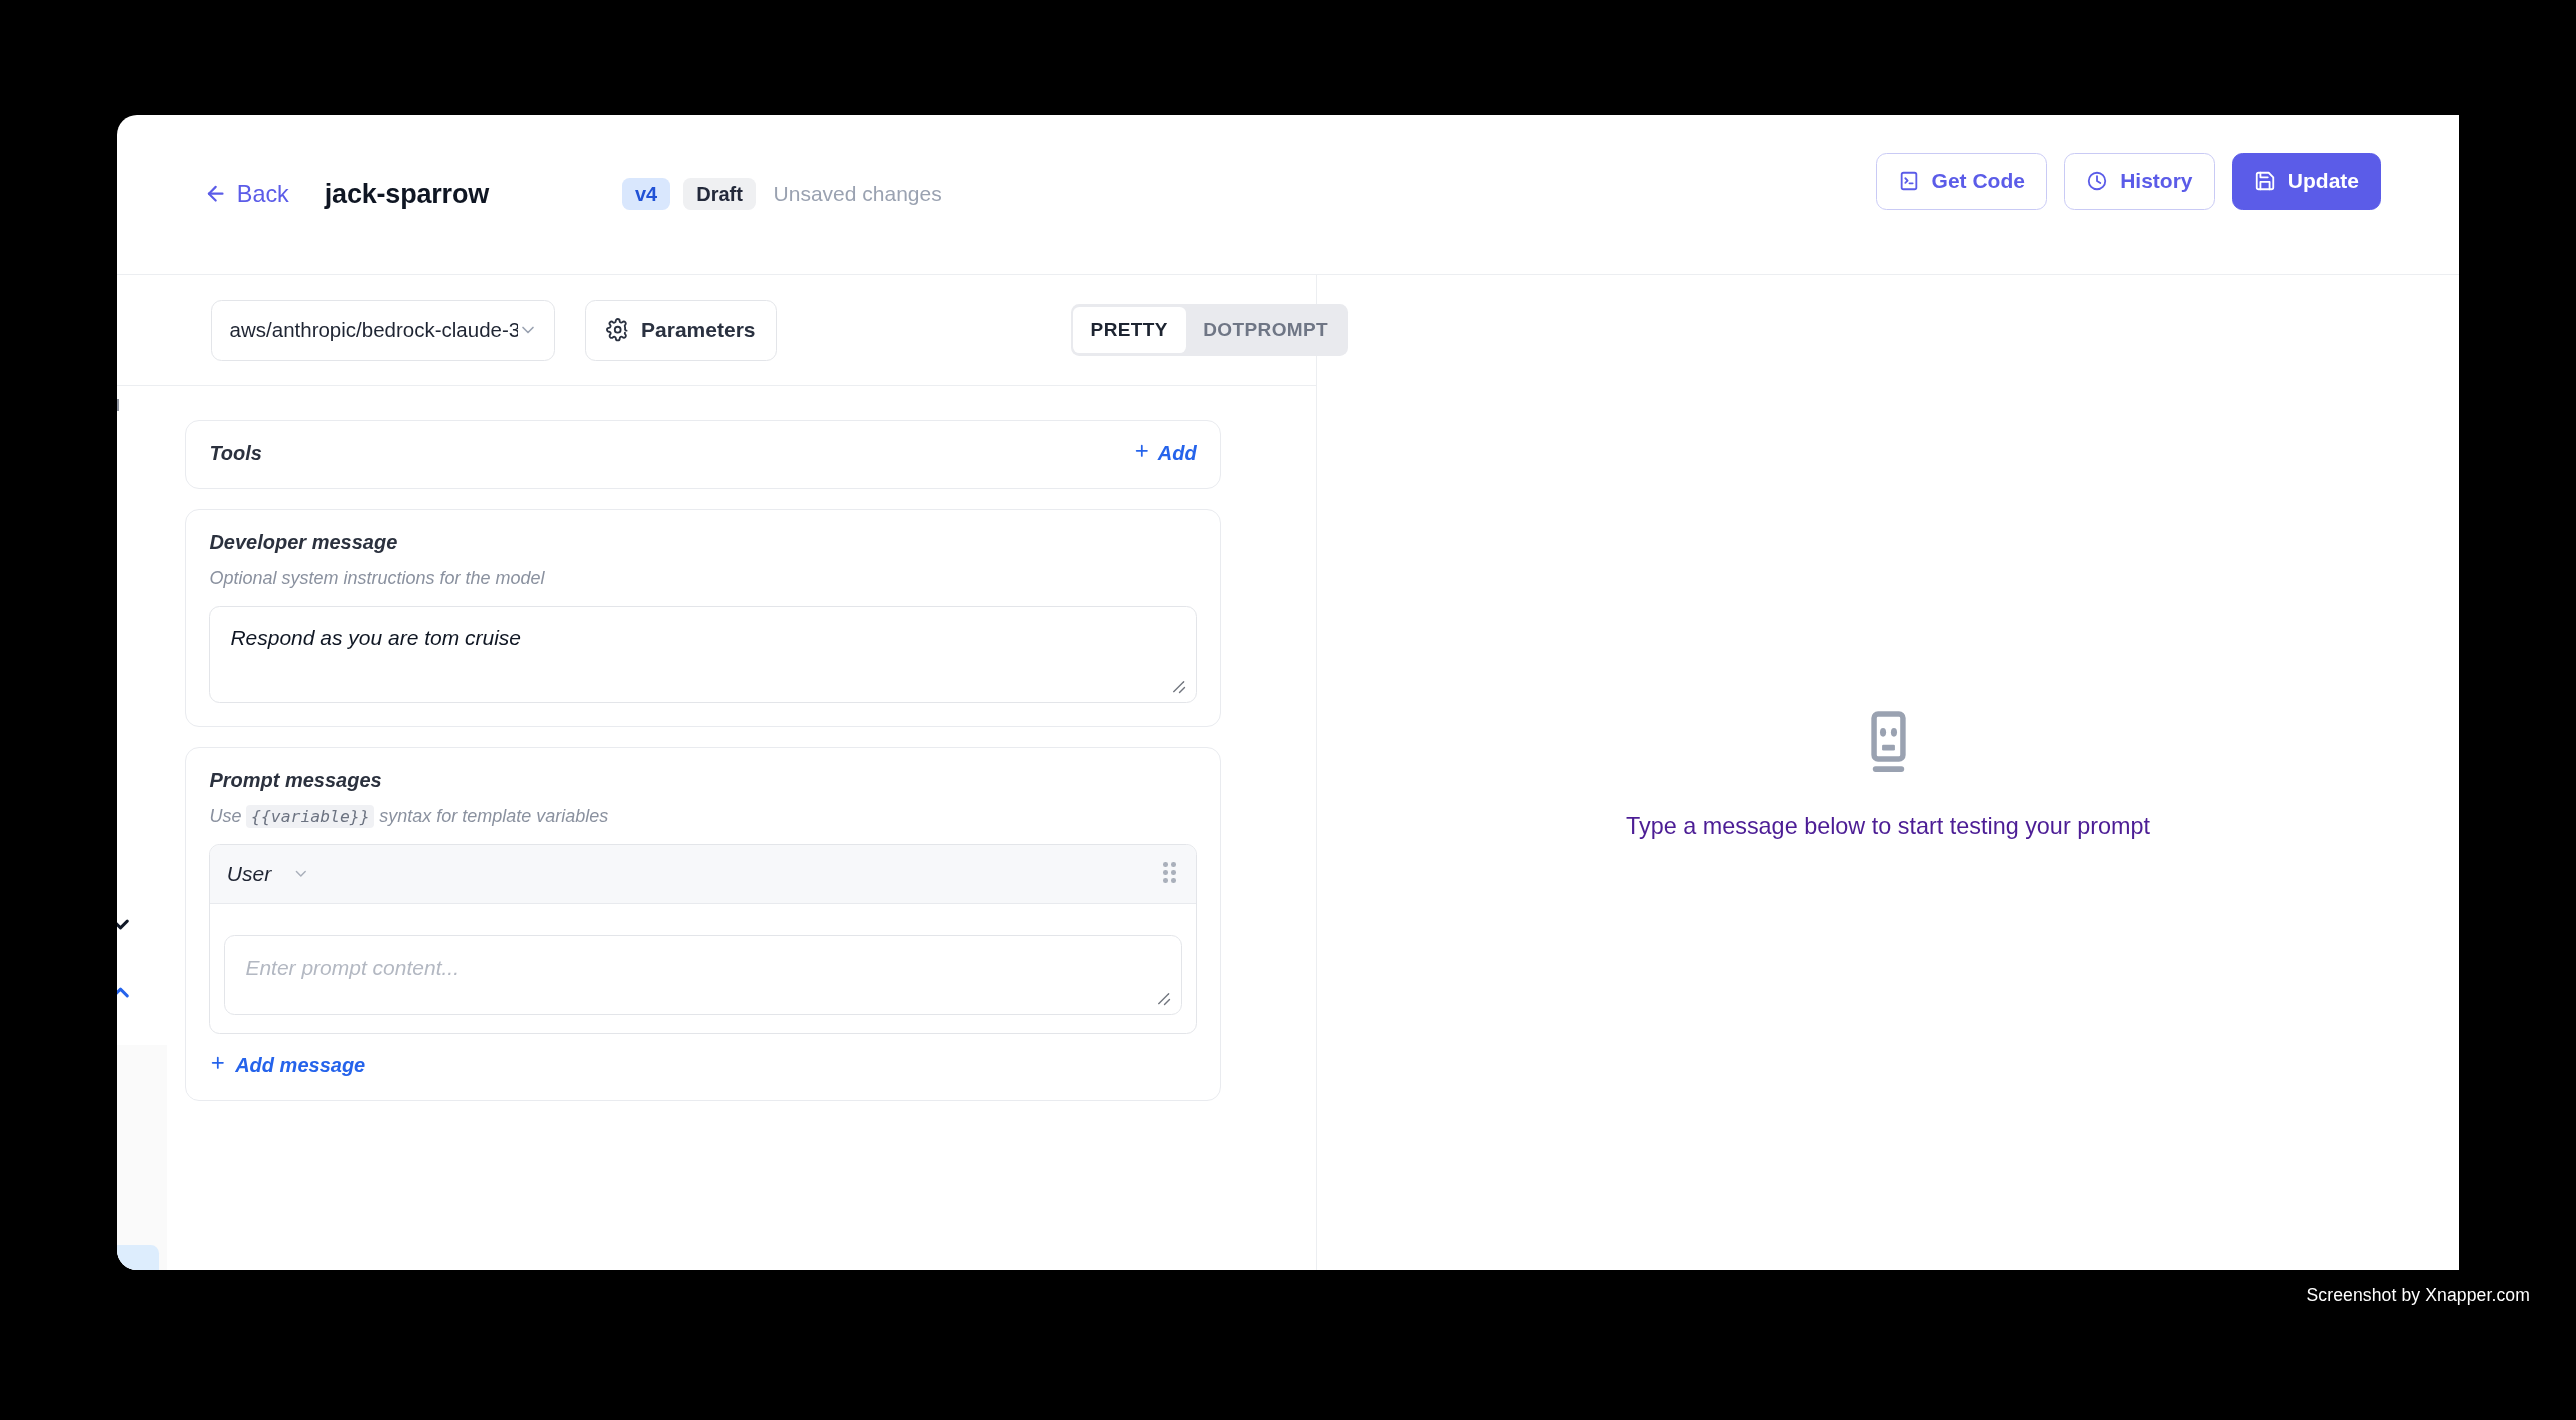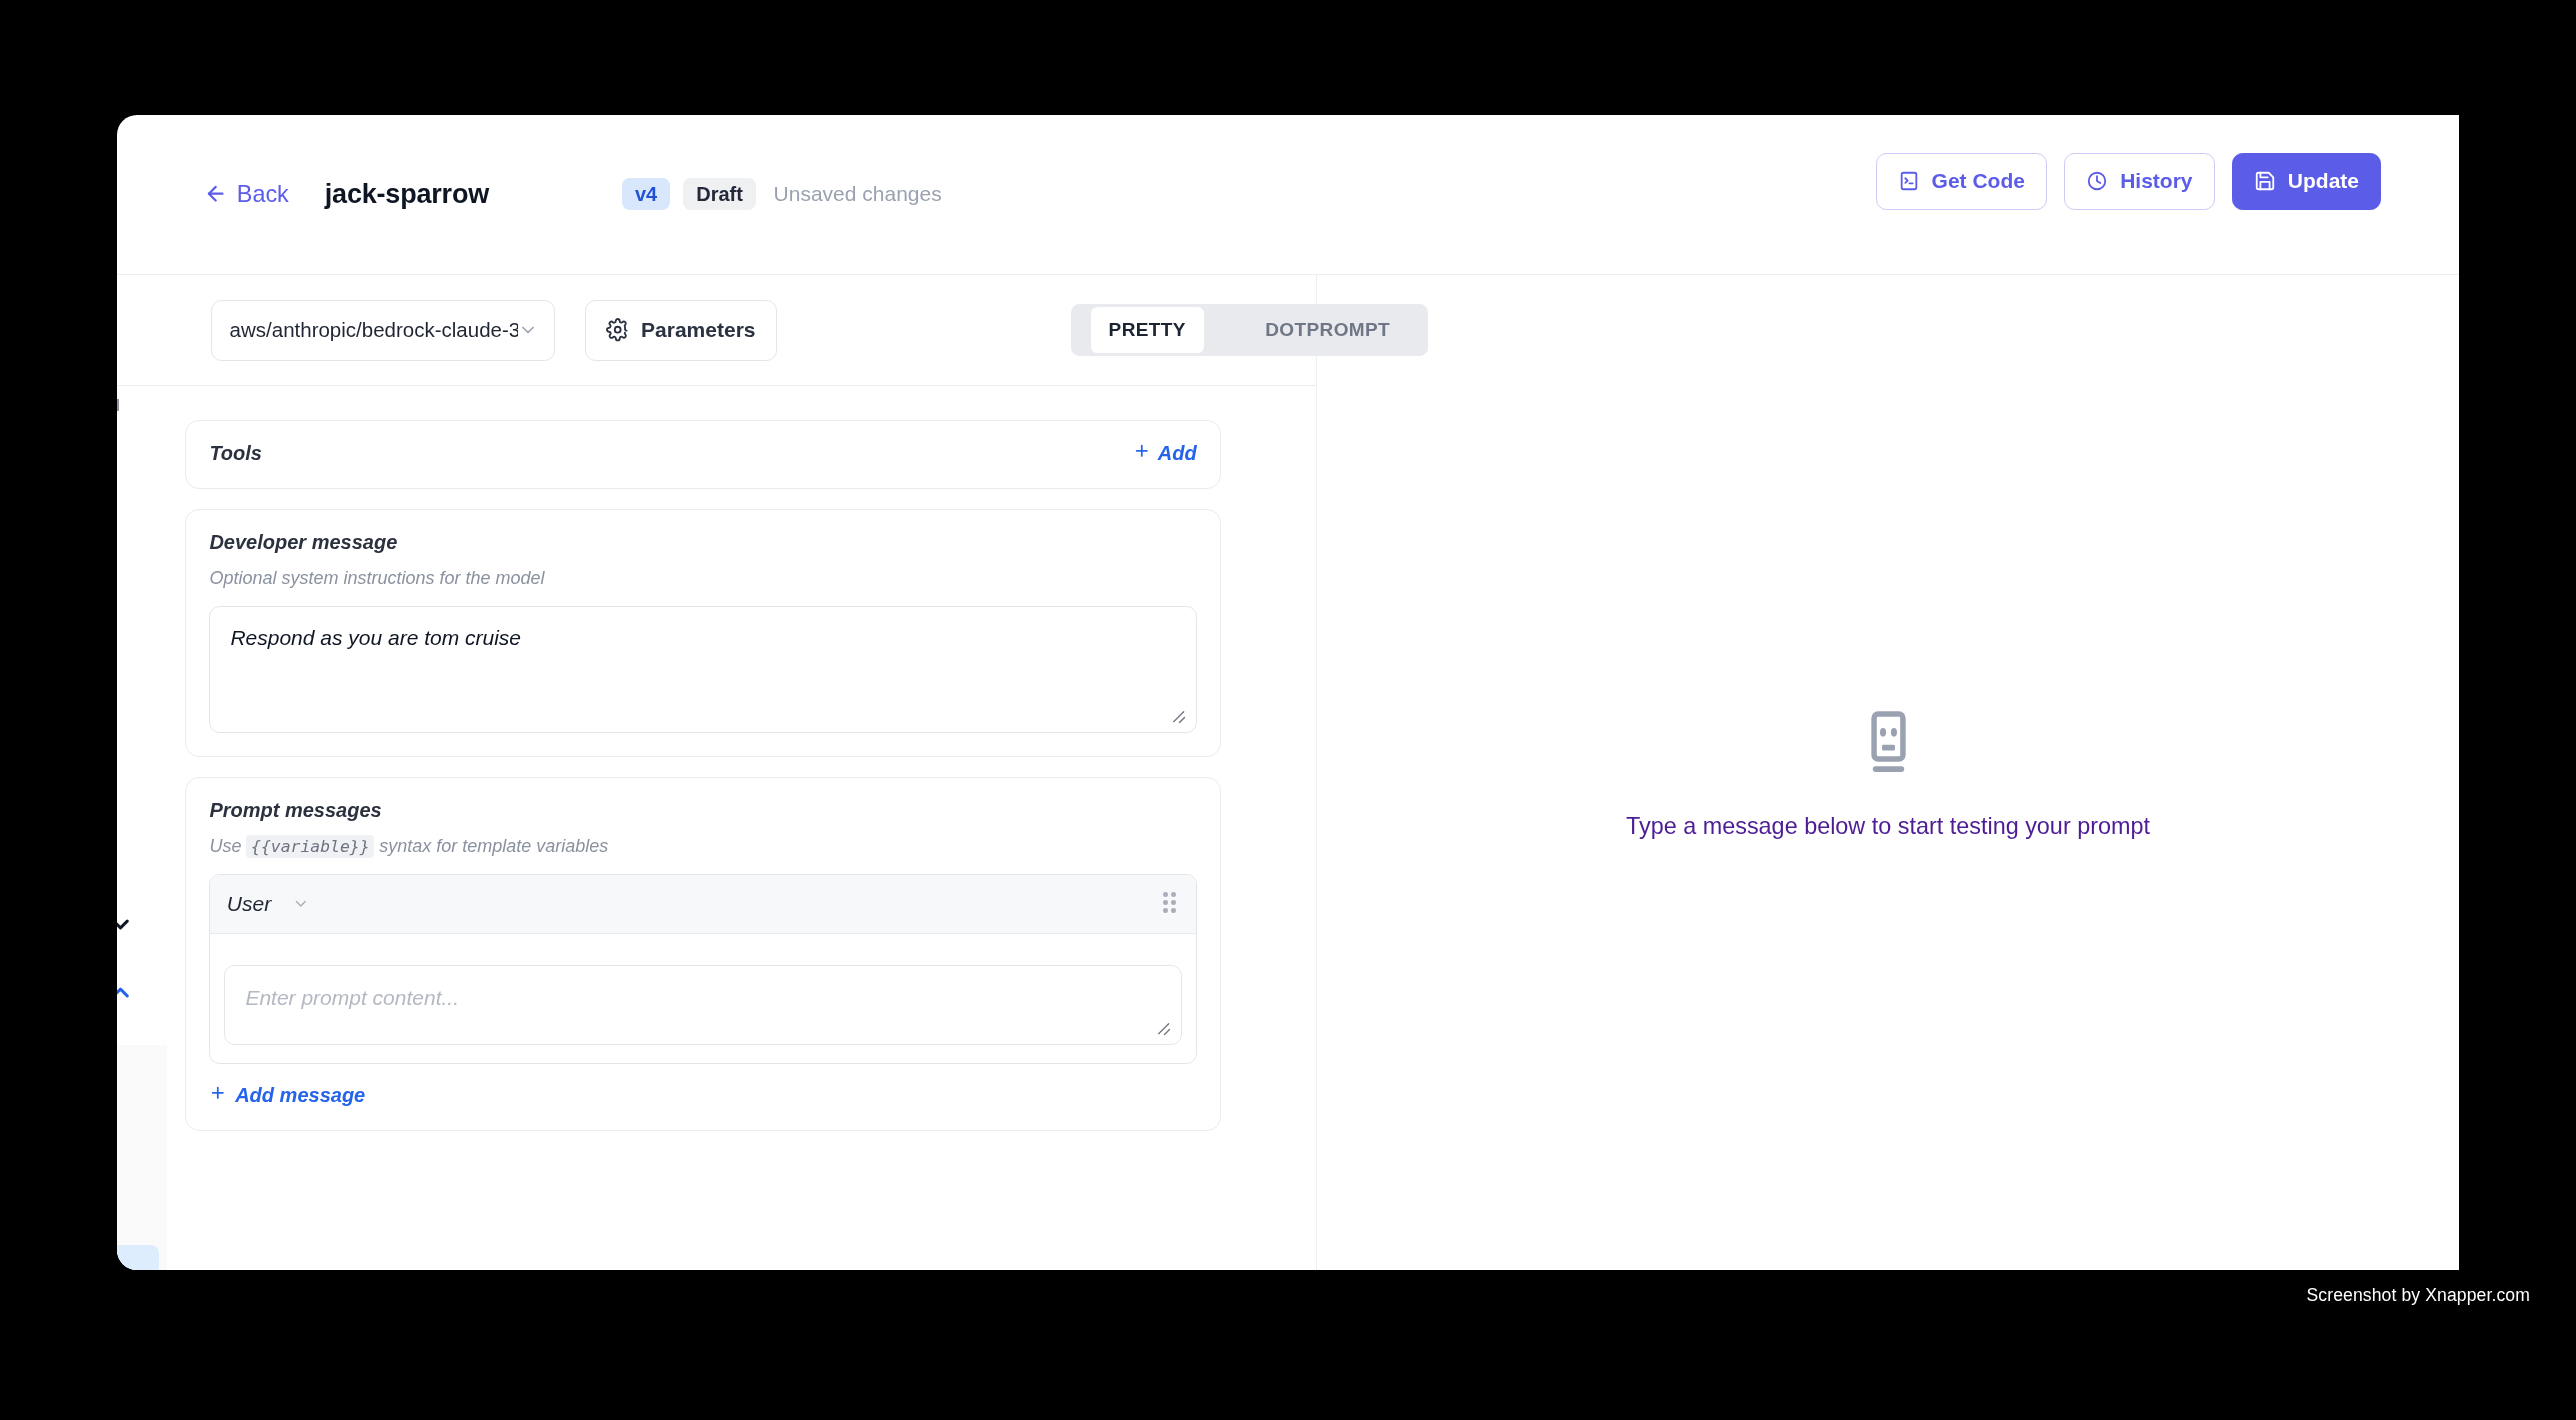--- a/index.html
+++ b/index.html
@@ -237,23 +237,22 @@
 
   .seg-toggle {
     position: absolute;
     left: 954px;
     top: 29px;
     height: 52px;
     background: #e9eaee;
     border-radius: 8.2px;
     display: flex;
     align-items: center;
-    padding: 20px;
-    box-sizing: border-box;
-    gap: 44px;
+    padding: 2px;
+    box-sizing: border-box;
   }
   .seg-opt {
     height: 46px;
     display: flex;
     align-items: center;
     padding: 0 17.6px;
     border-radius: 6.4px;
     font-size: 19px;
     font-weight: 600;
     letter-spacing: 0.4px;
@@ -561,21 +560,21 @@
                 </span>
                 <span>Add</span>
               </span>
             </div>
           </div>
 
           <div class="card" id="dev-card">
             <div class="field-label">Developer message</div>
             <div class="field-help">Optional system instructions for the model</div>
             <div class="ta-wrap">
-              <div class="fake-textarea" style="height:127px;">Respond as you are tom cruise</div>
+              <div class="fake-textarea" style="height:97px;">Respond as you are tom cruise</div>
               <span class="resize-grip">
                 <svg viewBox="0 0 24 24" fill="none" stroke="#71757e" stroke-width="1.6" stroke-linecap="round">
                     <line x1="20" y1="8" x2="8" y2="20"></line>
                     <line x1="21" y1="15" x2="15" y2="21"></line>
                   </svg>
               </span>
             </div>
           </div>
 
           <div class="card" id="prompt-card">

